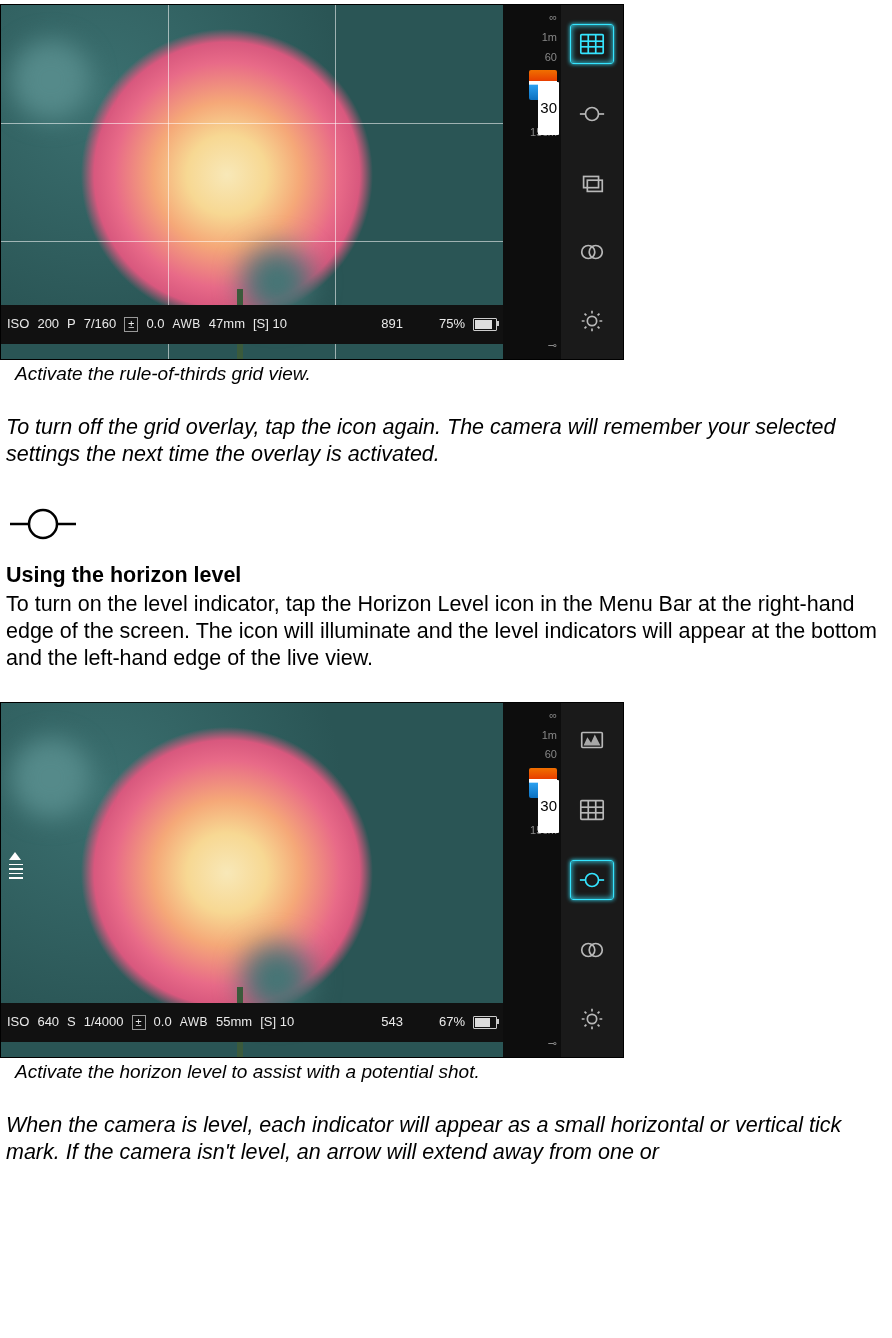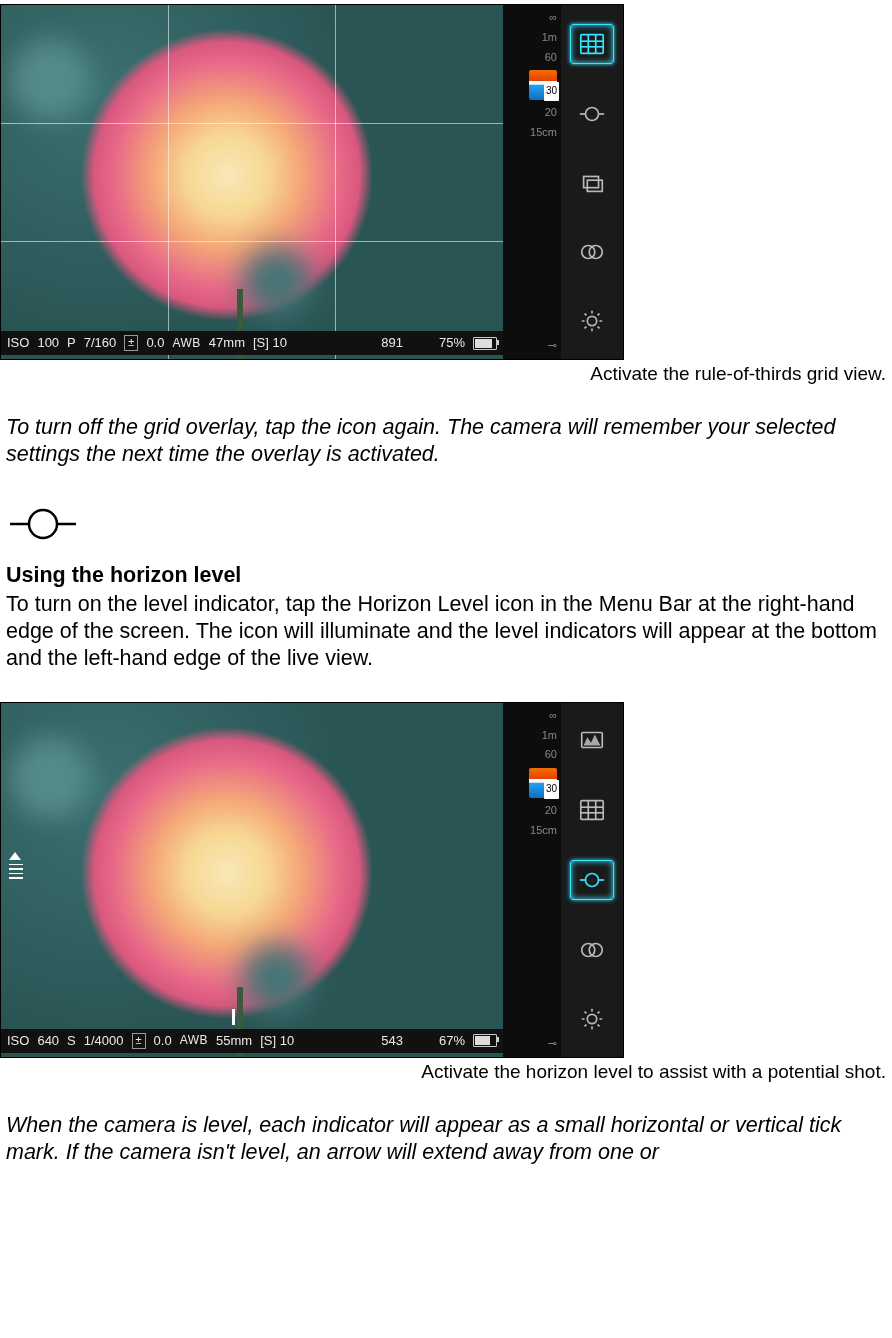--- a/index.html
+++ b/index.html
@@ -6,37 +6,37 @@
   .page { padding: 0; }
   .camera-frame { width: 622px; height: 354px; background: #000; position: relative; display: flex; border: 1px solid #000; margin-top: 4px; }
   .live-view { flex: 1; position: relative; overflow: hidden; background: #2a5555; }
   
   .rose-bg { position: absolute; inset: 0; background: radial-gradient(circle at 45% 48%, #f8e8b8 0%, #f7d893 12%, #f5a878 22%, #e86a88 34%, #d8587e 40%, rgba(42,85,85,0) 44%), radial-gradient(circle at 20% 25%, #3b7070 0%, #2a5555 50%), #2a5555; }
   .rose-blur1 { position:absolute; top:10%; left:2%; width:80px; height:80px; background:#558a8a; border-radius:50%; filter: blur(12px); }
   .rose-blur2 { position:absolute; bottom:12%; right:38%; width:70px; height:70px; background:#447575; border-radius:50%; filter: blur(14px); }
   .stem { position:absolute; bottom:0; left:47%; width:6px; height:70px; background:#3b5a3b; }
   .grid-line-v { position:absolute; top:0; bottom:0; width:1px; background: rgba(255,255,255,0.55); }
   .grid-line-h { position:absolute; left:0; right:0; height:1px; background: rgba(255,255,255,0.55); }
-  .status-bar { position:absolute; bottom:4px; left:0; right:0; height:24px; background:#111; color:#eaeaea; font-size:13px; display:flex; align-items:center; padding:0 6px; gap:8px; font-family: Arial, sans-serif; }
+  .status-bar { position:absolute; bottom:15px; left:0; right:0; height:39px; background:#111; color:#eaeaea; font-size:13px; display:flex; align-items:center; padding:0 6px; gap:8px; font-family: Arial, sans-serif; }
   .status-bar .ev-box { border:1px solid #999; padding:0 3px; font-size:11px; }
   .status-bar .awb { font-size:12px; letter-spacing:0.5px; }
   .status-bar .fill { flex:1; }
   .status-bar .batt { width:22px; height:11px; border:1px solid #ccc; position:relative; border-radius:1px; }
   .status-bar .batt::after { content:""; position:absolute; right:-3px; top:2px; width:2px; height:5px; background:#ccc; }
   .status-bar .batt-fill { position:absolute; left:1px; top:1px; bottom:1px; background:#ddd; }
 
   .menu-bar { width:62px; background:#1a1a1a; display:flex; flex-direction:column; align-items:center; justify-content:space-around; padding:4px 0; gap:2px; }
   .focus-scale { width:54px; background:#0d0d0d; color:#888; font-size:11px; display:flex; flex-direction:column; align-items:flex-end; padding:6px 4px 6px 0; gap:6px; position:relative; }
   .focus-scale .bar { width:28px; height:30px; background: linear-gradient(#f07000,#e84000 35%,#fff 36%,#fff 48%,#2aa0f0 49%,#0b70c0); border-radius:2px; position:relative; }
-  .focus-scale .bar .tag { position:absolute; right:-2px; top:12px; background:#fff; color:#000; font-size:10px; padding:3px 2px; border-radius:1px; }
+  .focus-scale .bar .tag { position:absolute; right:-2px; top:12px; background:#fff; color:#000; font-size:15px; padding:17px 2px; border-radius:1px; }
   .menu-icon { width:42px; height:38px; display:flex; align-items:center; justify-content:center; color:#b8b8b8; position:relative; border-radius:3px; }
   .menu-icon.active { color:#35e5ff; box-shadow: 0 0 6px #35e5ff inset, 0 0 4px #35e5ff; border:1px solid #35e5ff; }
   .menu-icon svg { width:28px; height:28px; stroke: currentColor; fill:none; stroke-width:1.8; }
 
-  .caption { font-size: 19px; margin: 2px 6px 28px 15px; text-align: right; }
+  .caption { font-style: italic; font-size: 19px; margin: 2px 6px 28px 15px; }
   p.body-text { margin: 0 6px 30px 6px; font-style: italic; }
   .section-icon { margin: 20px 6px 6px 6px; }
   .section-icon svg { width:74px; height:52px; stroke:#000; fill:none; stroke-width:2.5; }
   .section-heading { font-weight:bold; margin: 0 6px 2px 6px; }
   p.body-text2 { margin: 0 6px 30px 6px; }
 
   .level-left { position:absolute; left:8px; top:42%; color:#fff; }
   .level-left .tri { width:0; height:0; border-left:6px solid transparent; border-right:6px solid transparent; border-bottom:8px solid #fff; margin-bottom:4px; }
   .level-left .ticks div { width:14px; height:1.5px; background:#fff; margin:3px 0; }
   .level-bottom-tick { position:absolute; bottom:32px; left:46%; width:3px; height:16px; background:#fff; }
@@ -53,21 +53,21 @@
       <div class="rose-blur2"></div>
       <div class="stem"></div>
 
       <div class="grid-line-v" style="left:33.3%"></div>
       <div class="grid-line-v" style="left:66.6%"></div>
       <div class="grid-line-h" style="top:33.3%"></div>
       <div class="grid-line-h" style="top:66.6%"></div>
 
       <div class="status-bar">
         <span>ISO</span>
-        <span>100</span>
+        <span>200</span>
         <span>P</span>
         <span>7/160</span>
         <span class="ev-box">±</span>
         <span>0.0</span>
         <span class="awb">AWB</span>
         <span>47mm</span>
         <span>[S] 10</span>
         <span class="fill"></span>
         <span>891</span>
         <span style="width:20px;"></span>

